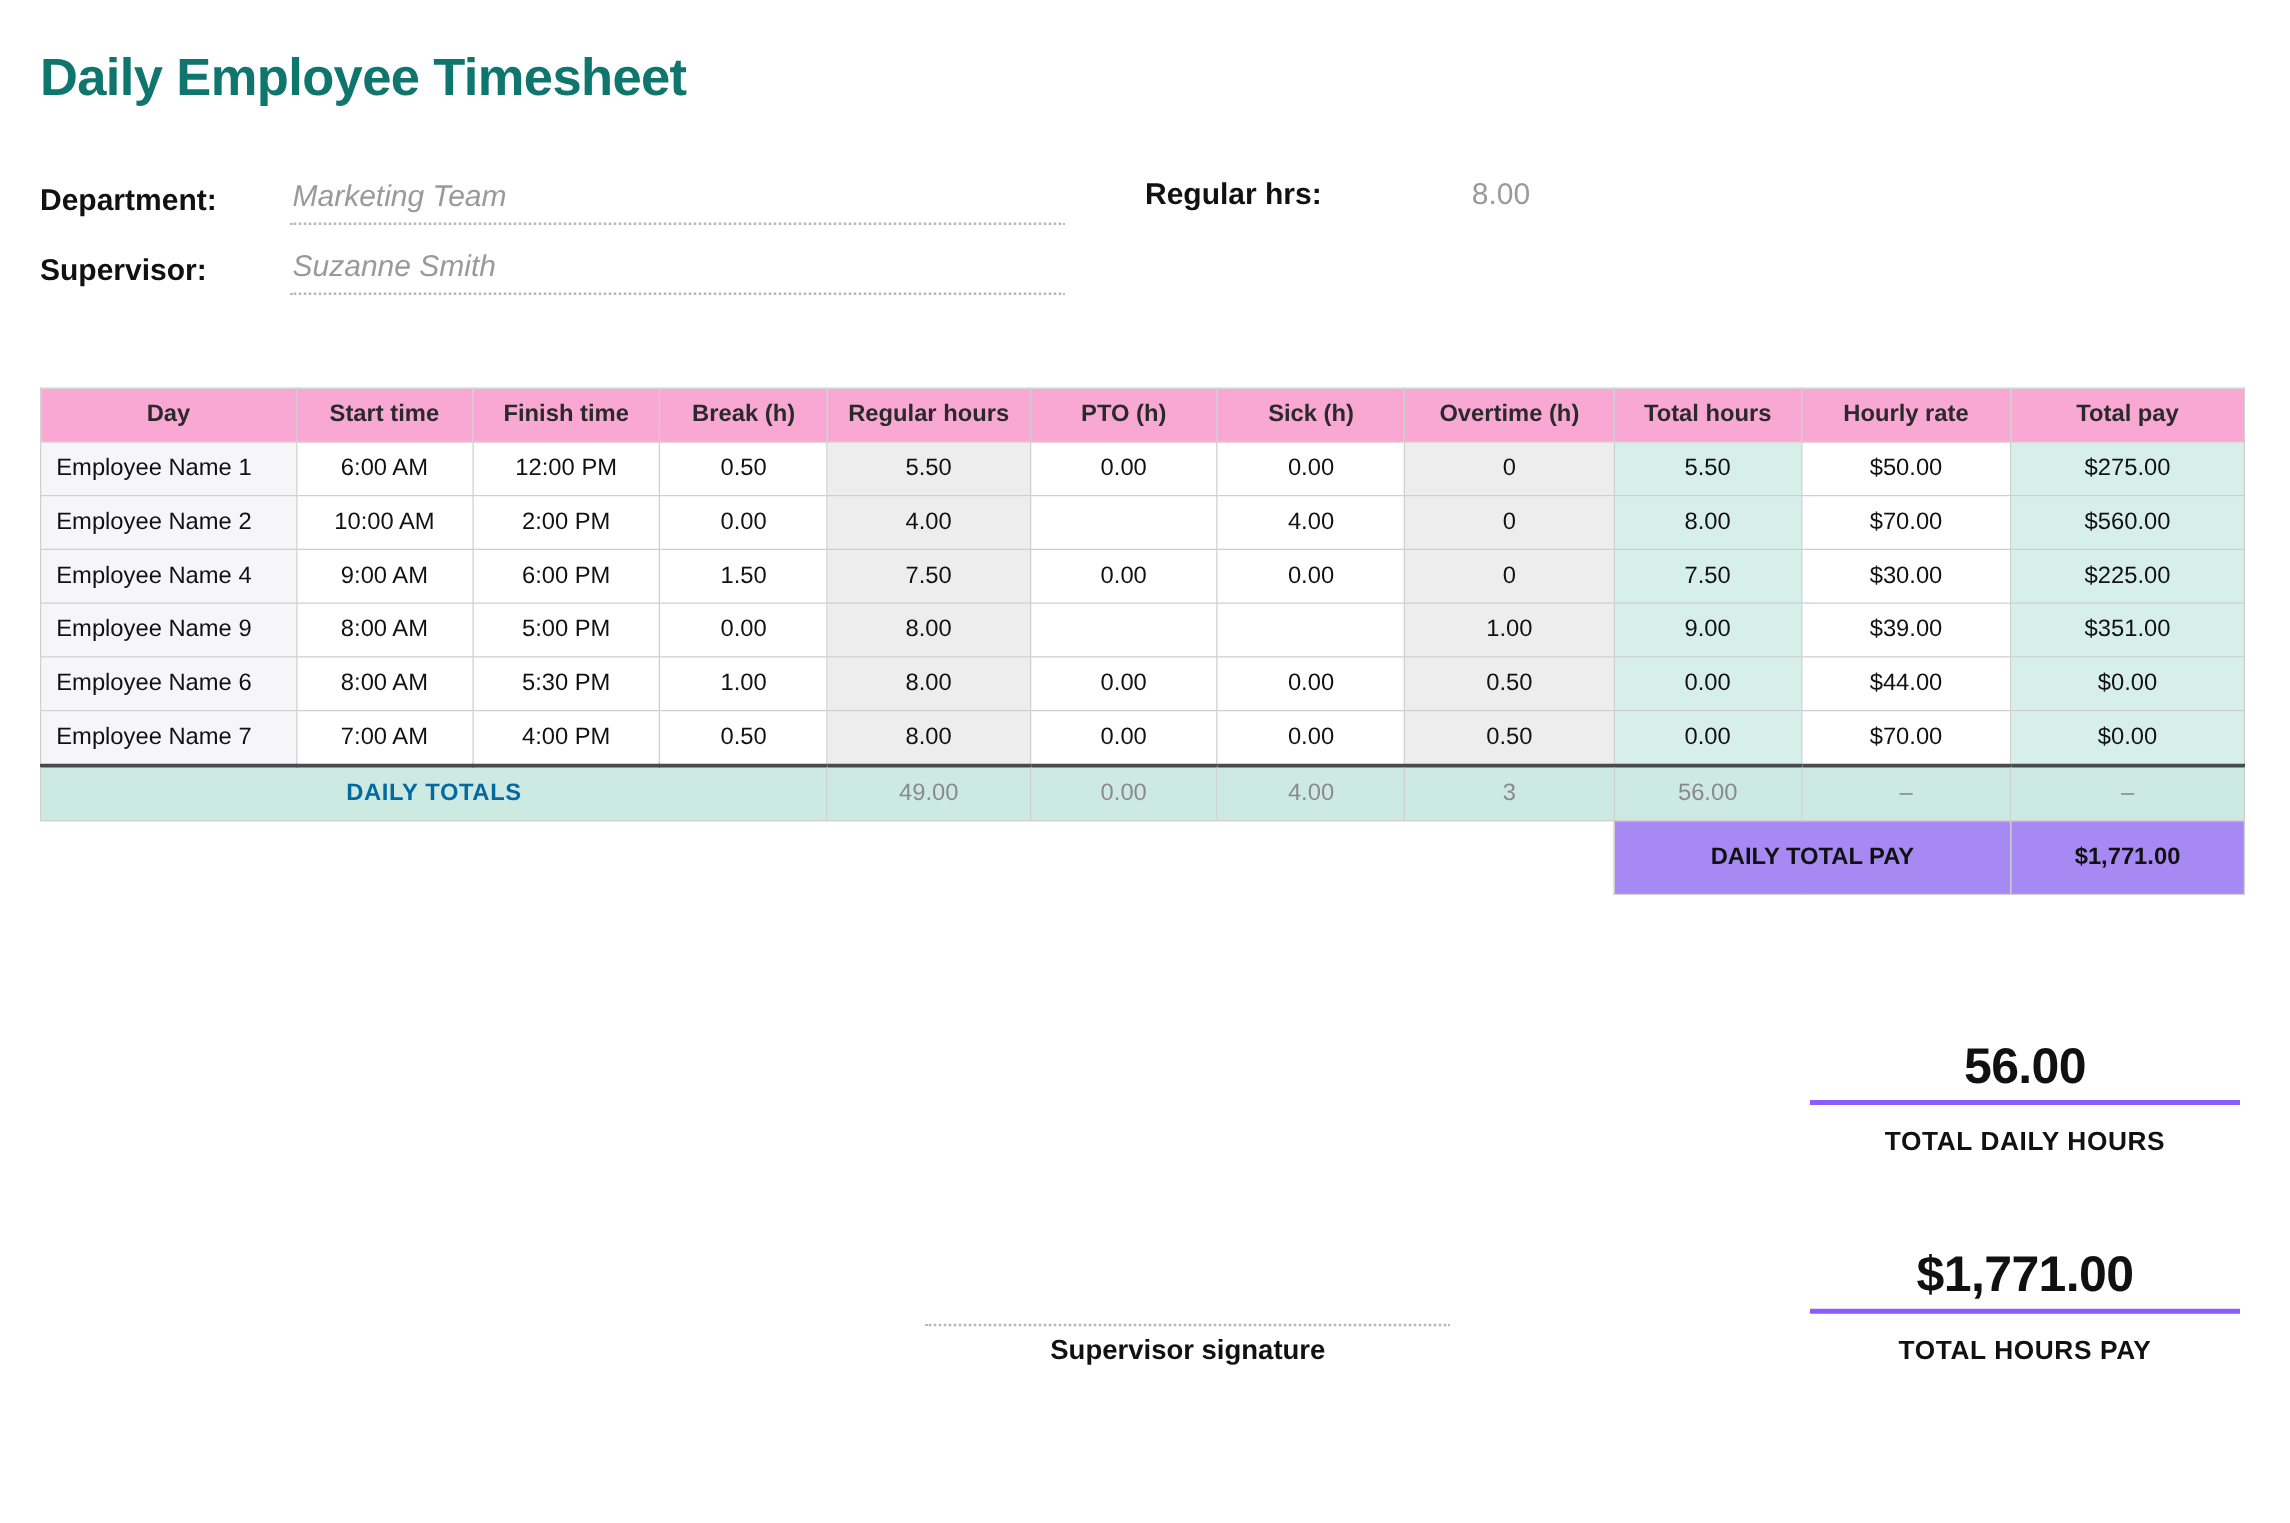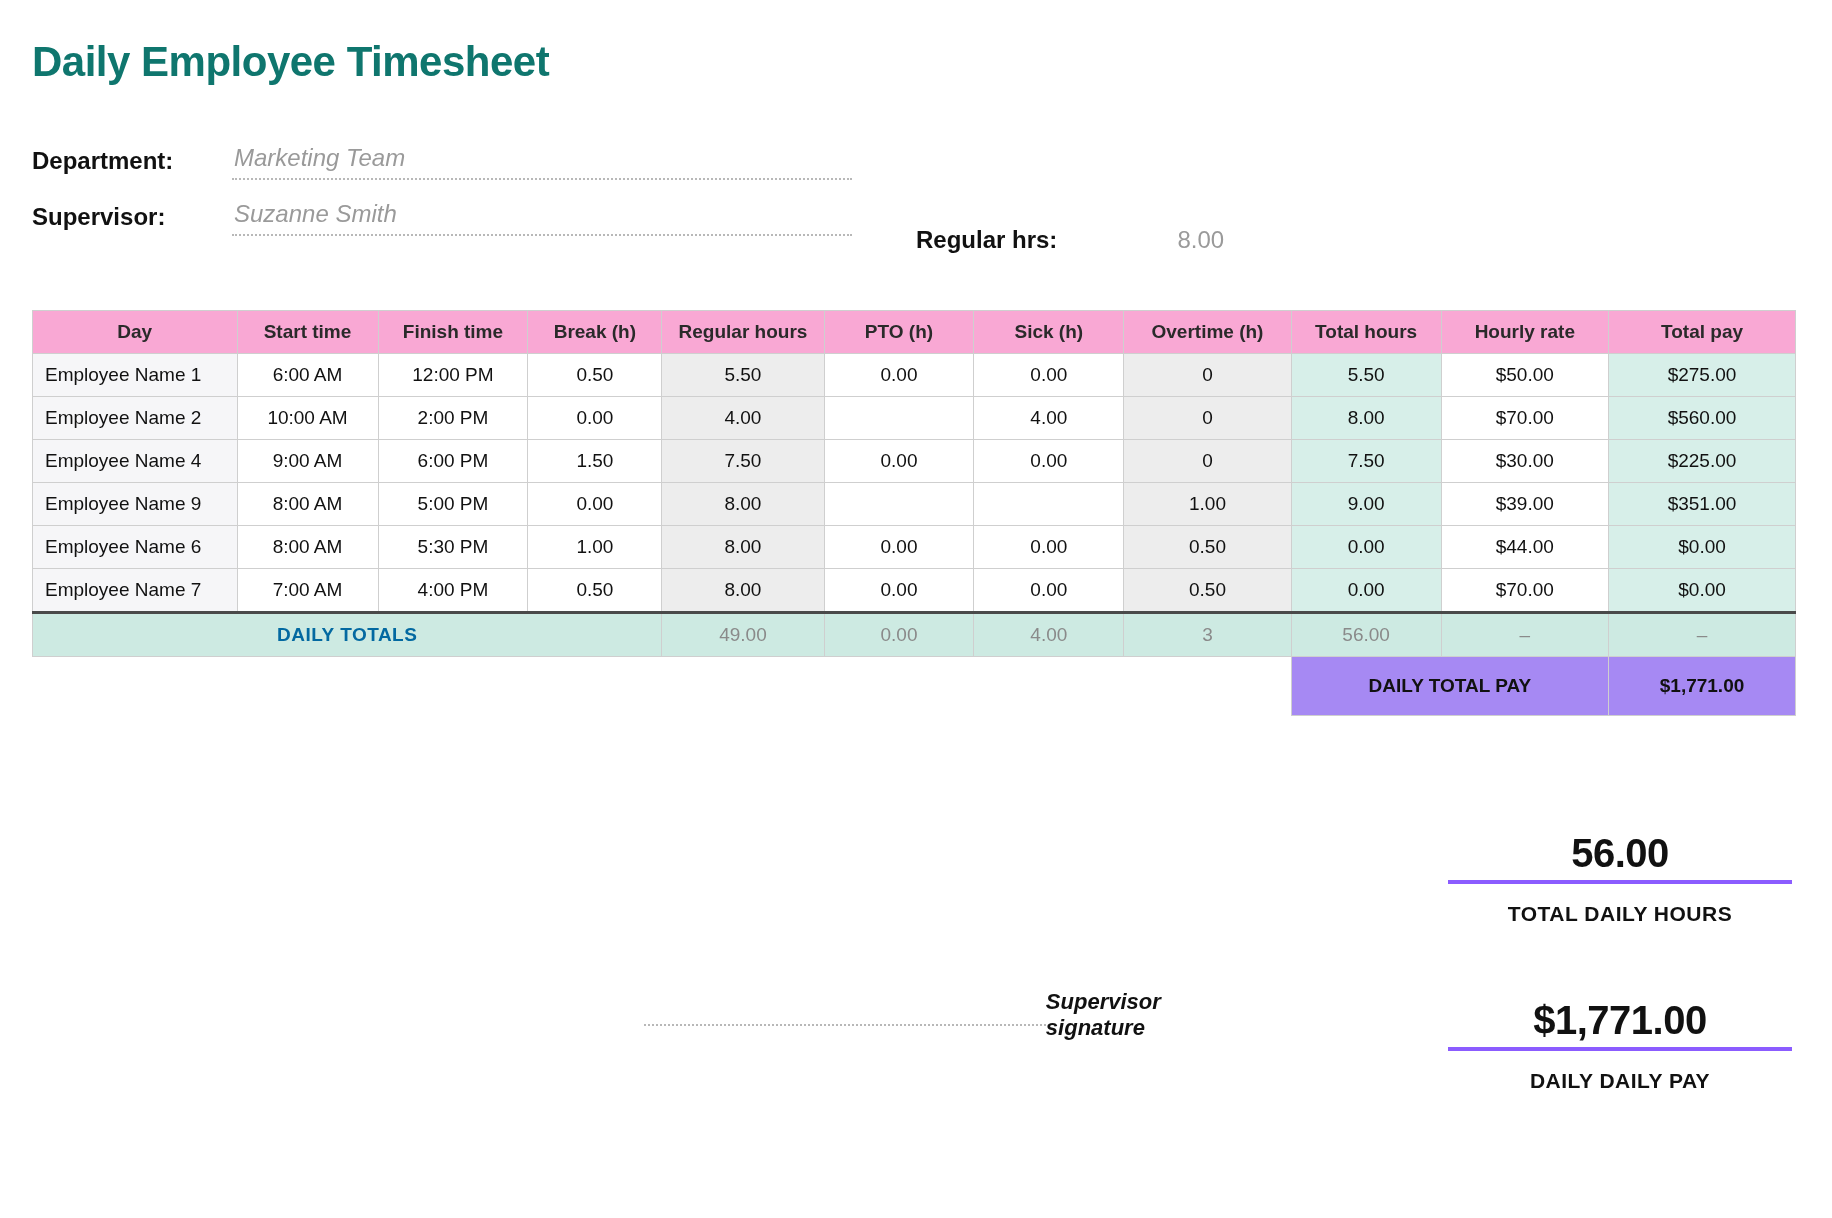--- a/index.html
+++ b/index.html
@@ -18,21 +18,20 @@
     color: #0f766e;
     font-size: 42px;
     font-weight: 800;
     letter-spacing: -0.5px;
     margin: 10px 0 56px 0;
   }
   .meta {
     display: flex;
     gap: 0;
     margin-bottom: 56px;
-    align-items: flex-end;
   }
   .meta-left { width: 50%; }
   .meta-right { width: 50%; display: flex; align-items: flex-start; }
   .meta-row { display: flex; align-items: center; margin-bottom: 18px; }
   .meta-label {
     font-weight: 800;
     font-size: 24px;
     width: 200px;
   }
   .meta-value {
@@ -101,21 +100,21 @@
     font-weight: 800;
     color: #111;
     padding-top: 18px;
     padding-bottom: 18px;
   }
 
   .summary {
     margin-top: 115px;
     display: flex;
   }
-  .sig-col { flex: 1; display:flex; align-items:center; justify-content:flex-end; padding-top:100px;font-style:italic;}
+  .sig-col { flex: 1; display:flex; flex-direction:column; align-items:center; justify-content:flex-end; padding-top:100px;}
   .sig-line {
     border-bottom: 2px dotted #b8b8b8;
     width: 420px;
     height: 28px;
   }
   .sig-label { font-weight:800; font-size:22px; margin-top:6px; }
 
   .totals-col { width: 360px; text-align:center; }
   .big-num { font-size: 40px; font-weight:800; letter-spacing:-0.5px; }
   .underline { border-bottom: 4px solid #8b5cff; padding-bottom:4px; margin: 0 8px; }
@@ -283,17 +282,17 @@
     <div style="flex:0.3"></div>
     <div class="totals-col">
       <div class="underline">
         <div class="big-num">56.00</div>
       </div>
       <div class="cap">TOTAL DAILY HOURS</div>
       <div class="gap"></div>
       <div class="underline">
         <div class="big-num">$1,771.00</div>
       </div>
-      <div class="cap">DAILY DAILY PAY</div>
+      <div class="cap">TOTAL HOURS PAY</div>
     </div>
   </div>
 
 </div>
 
 </body></html>

